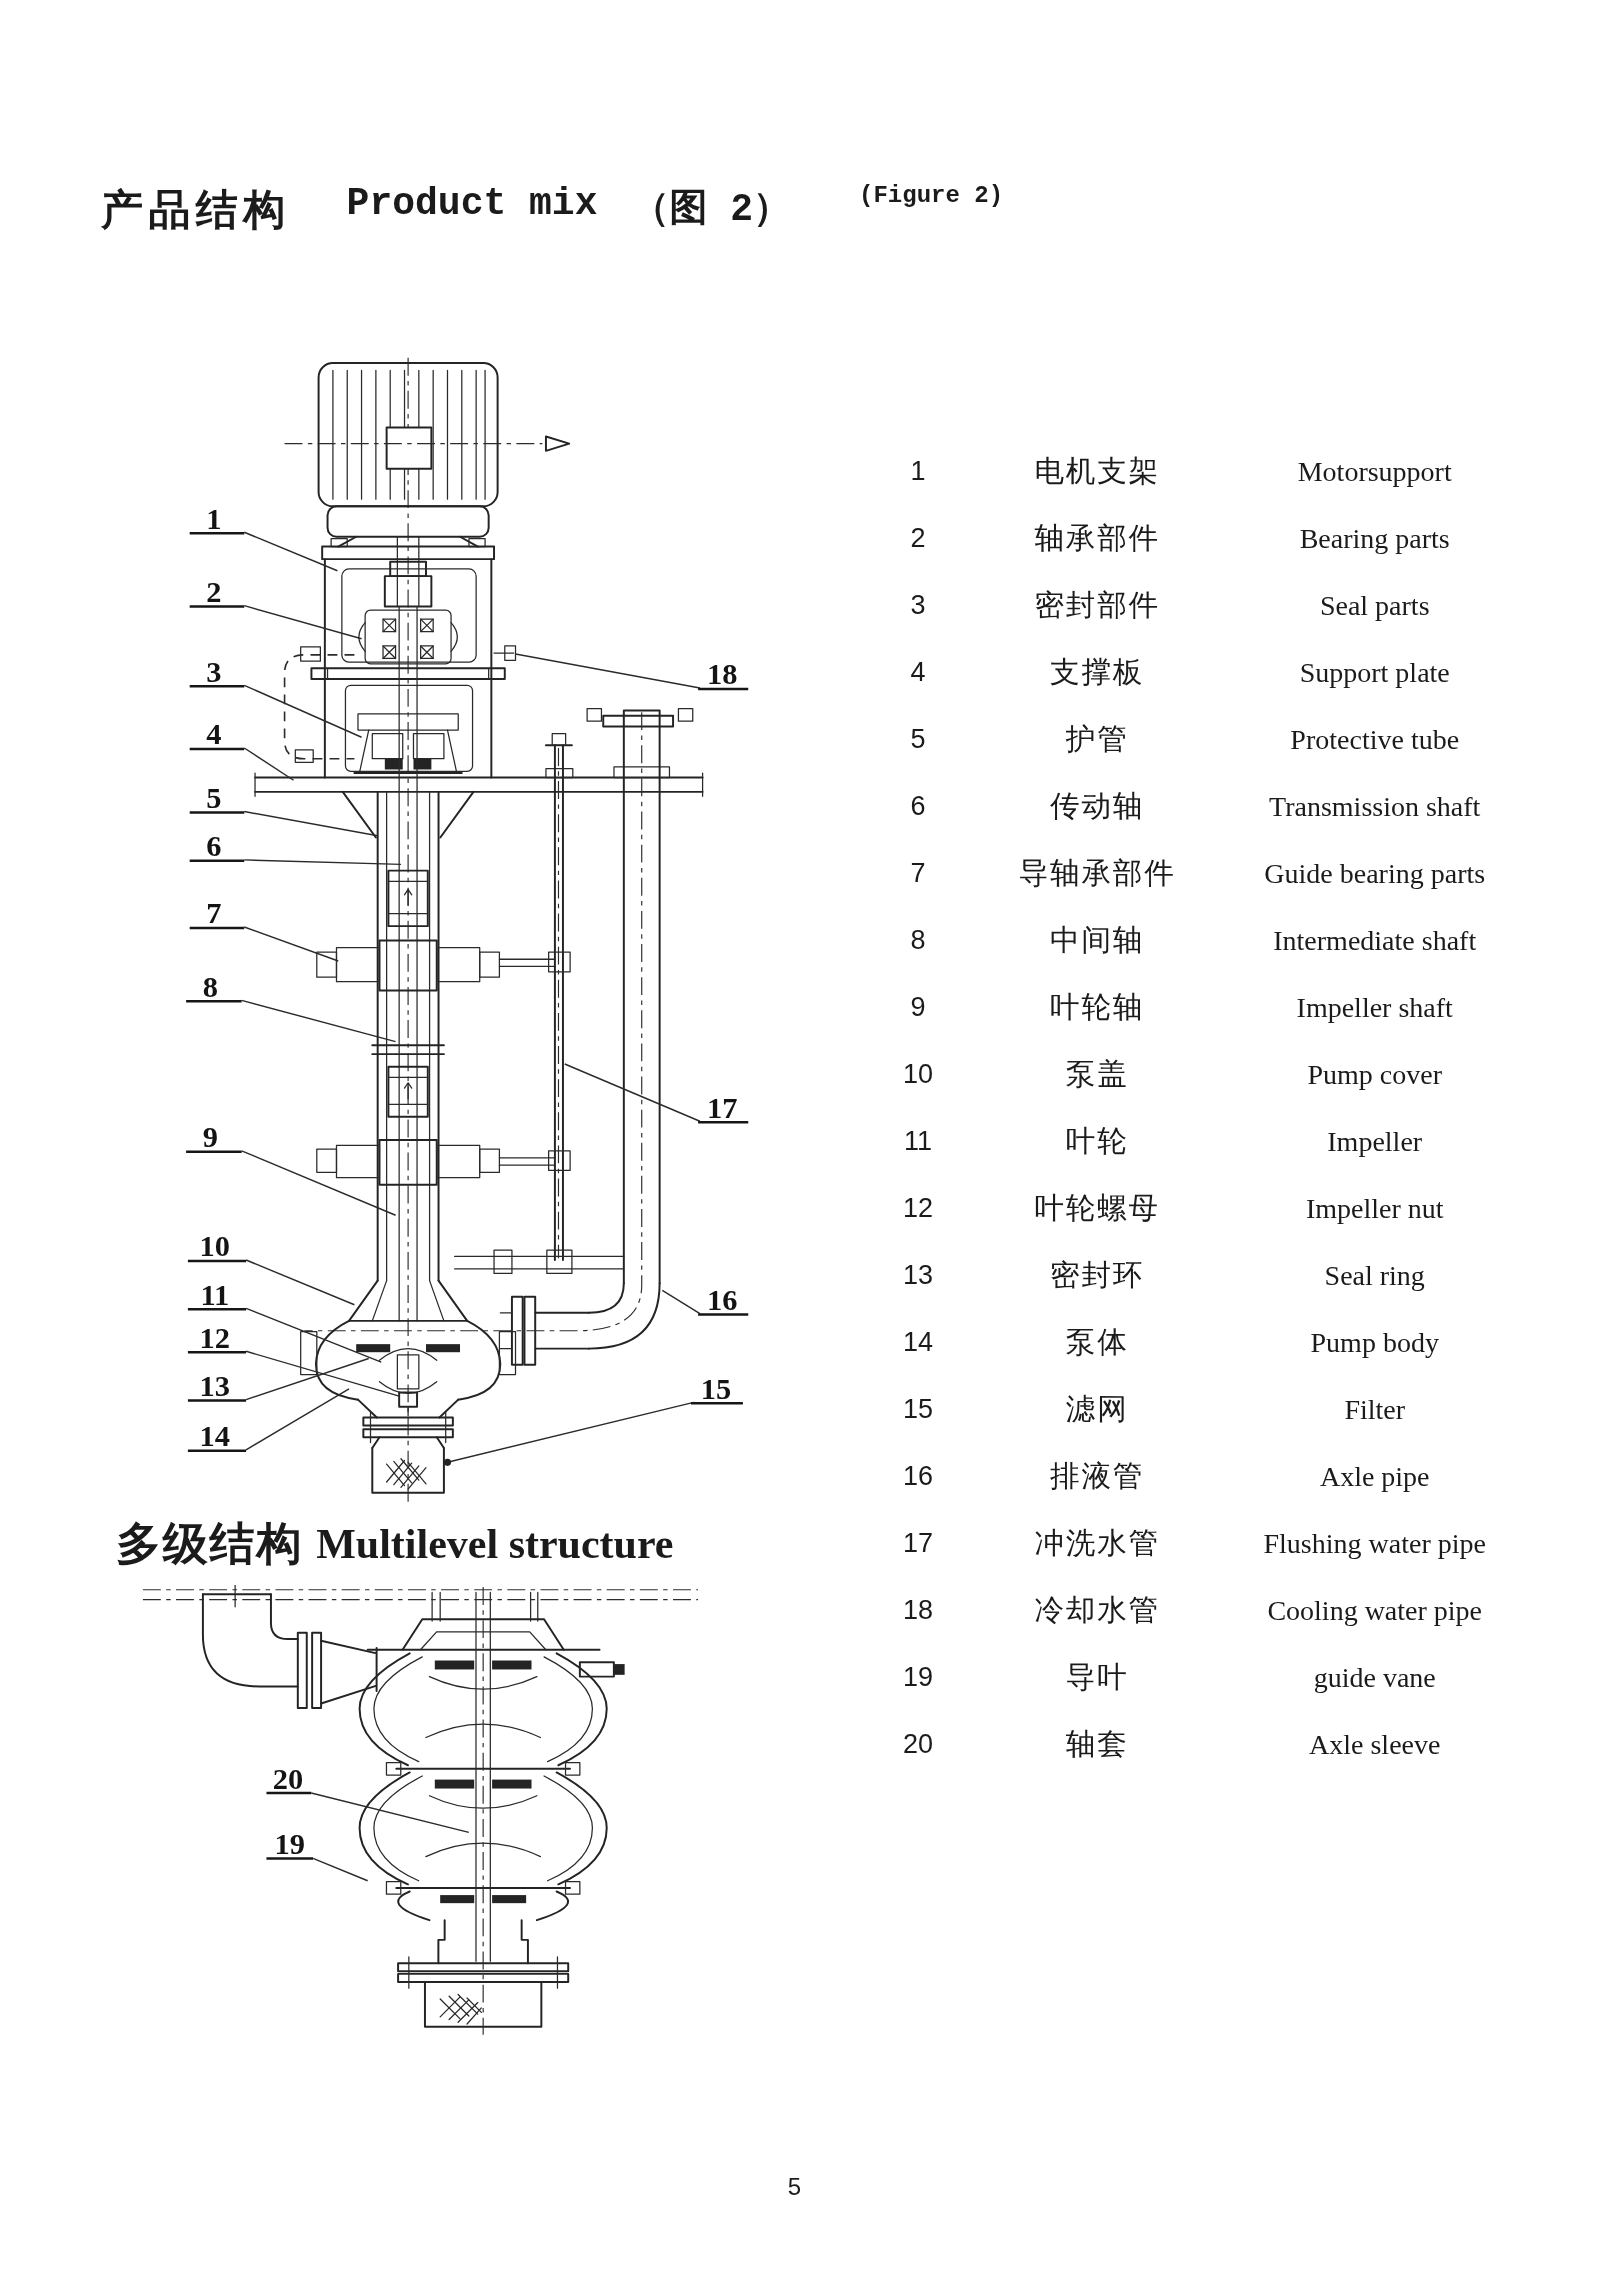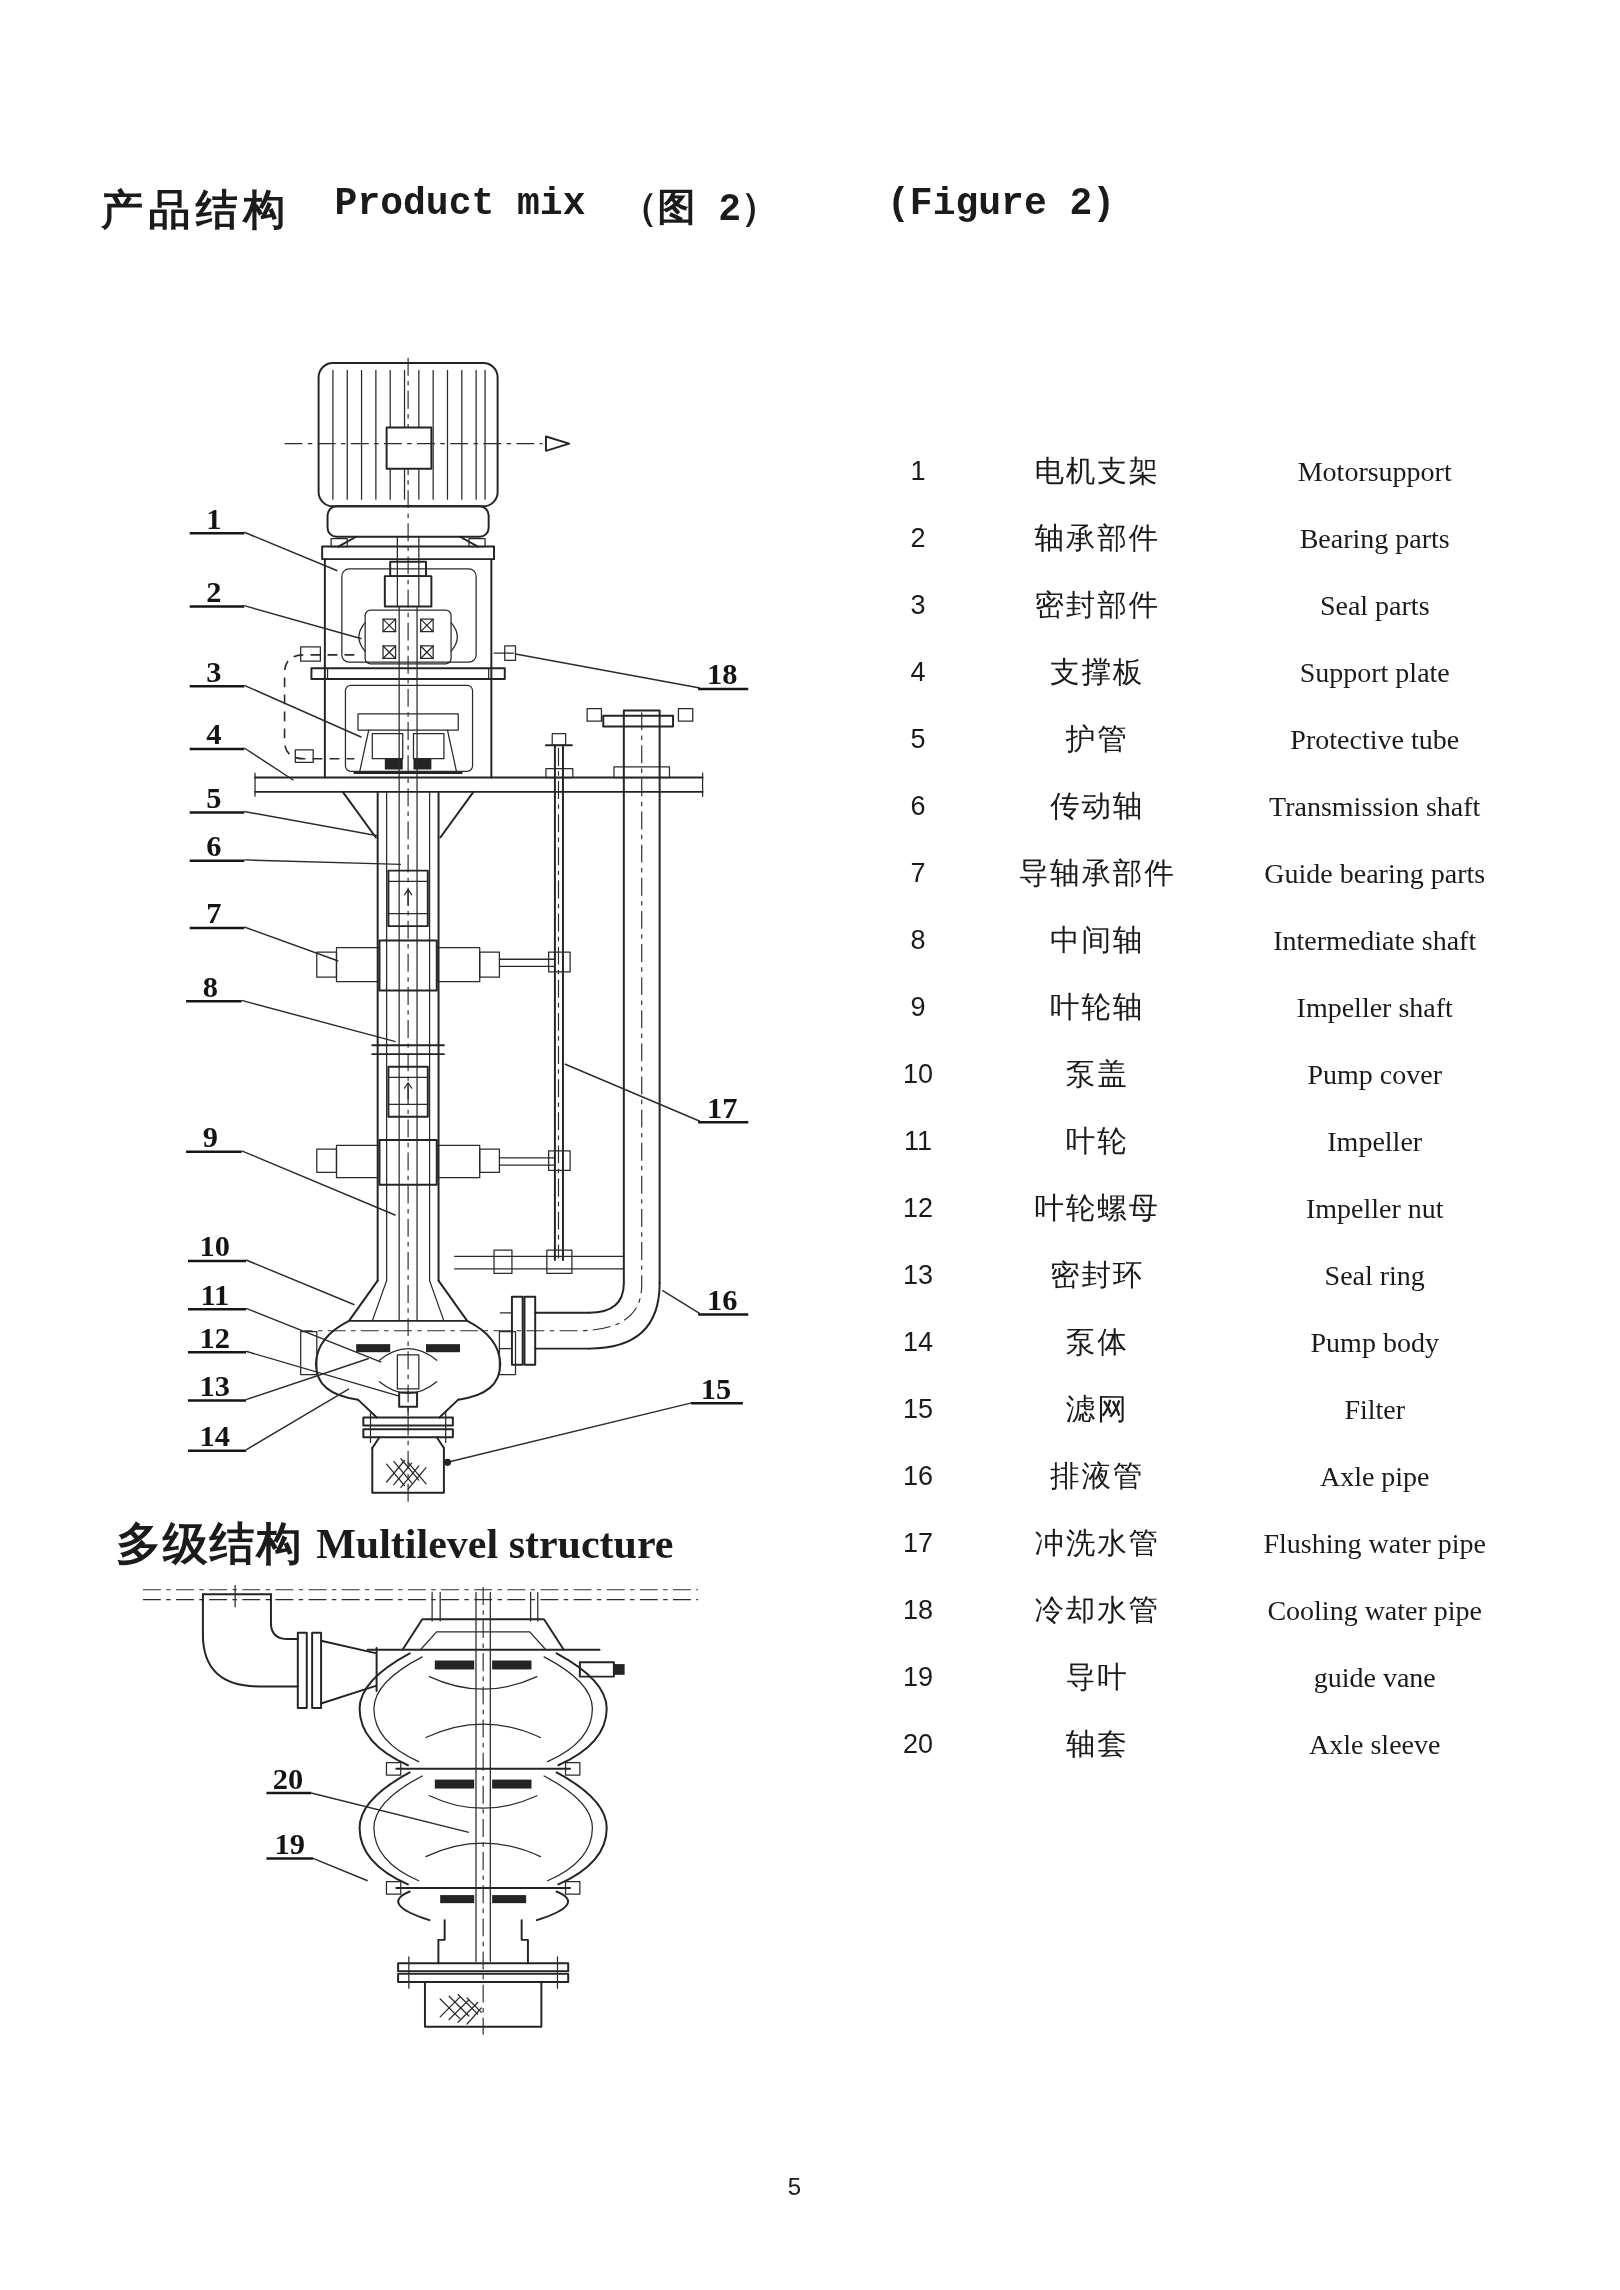--- a/index.html
+++ b/index.html
@@ -2,23 +2,23 @@
 <html style="font-size:14.3px"><head>
 <meta charset="utf-8">
 <style>
   html,body{margin:0;padding:0}
   body{width:1620px;height:2291px;position:relative;overflow:hidden;background:#ffffff;
        font-family:"Liberation Serif",serif;color:#1b1b1b}
   .abs{position:absolute}
   
   .title{left:101px;top:182px;display:flex;align-items:flex-start;white-space:nowrap}
   .title-zh{font-size:42px;font-weight:700;letter-spacing:5.4px;font-family:"Liberation Serif",serif}
-  .title-en{font-family:"Liberation Mono",monospace;font-size:38px;font-weight:700;margin-left:44px}
+  .title-en{font-family:"Liberation Mono",monospace;font-size:38px;font-weight:700;margin-left:56px}
   .title-figzh{font-family:"Liberation Mono",monospace;font-size:38px;font-weight:700;margin-left:34px}
-  .title-figen{font-family:"Liberation Mono",monospace;font-size:38px;font-weight:700;margin-left:108px}
+  .title-figen{font-family:"Liberation Mono",monospace;font-size:24px;font-weight:700;margin-left:68px}
   
   .parts-table{left:882px;top:438px;width:627px}
   .parts-row{display:flex;height:67px;align-items:center}
   .pnum{width:72px;text-align:center;font-family:"Liberation Sans",sans-serif;font-size:27px}
   .pzh{width:287px;text-align:center;font-size:29.6px;letter-spacing:1.8px}
   .pen{width:269px;text-align:center;font-size:28px}
   
   .h2{left:116px;top:1514px;display:flex;align-items:center;white-space:nowrap}
   .h2-zh{font-size:45px;font-weight:700;letter-spacing:1.8px}
   .h2-en{font-size:42px;font-weight:700;margin-left:13px;font-family:"Liberation Serif",serif}

